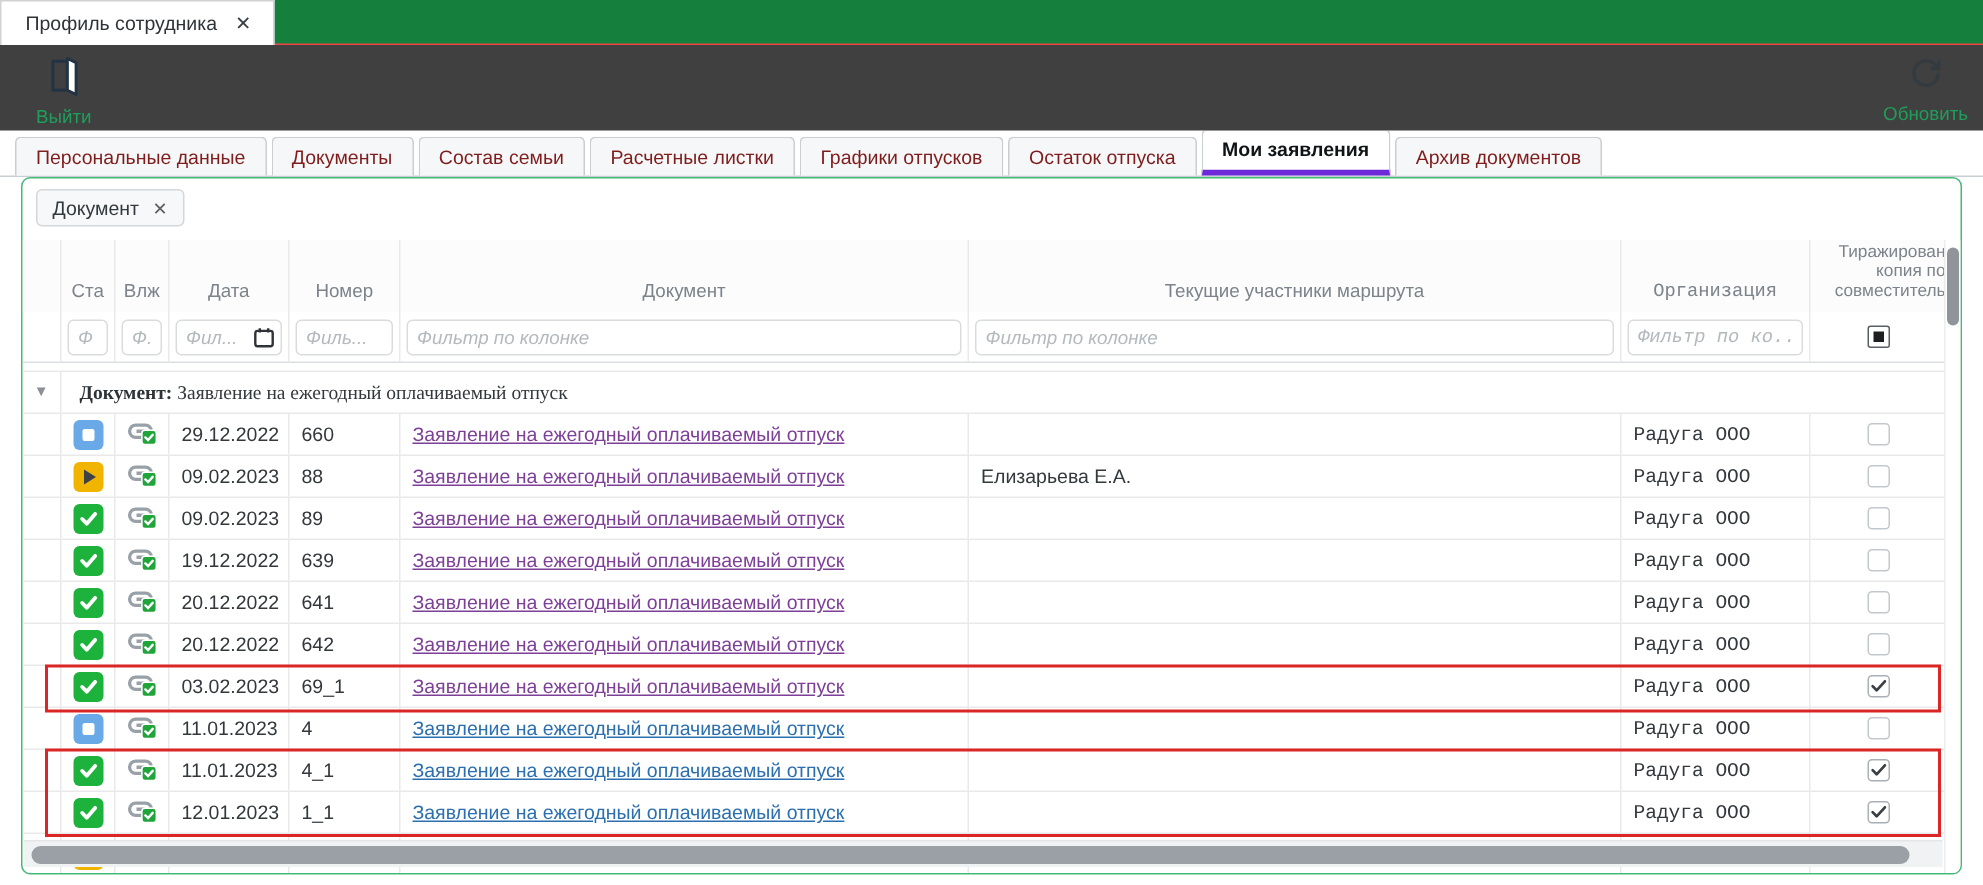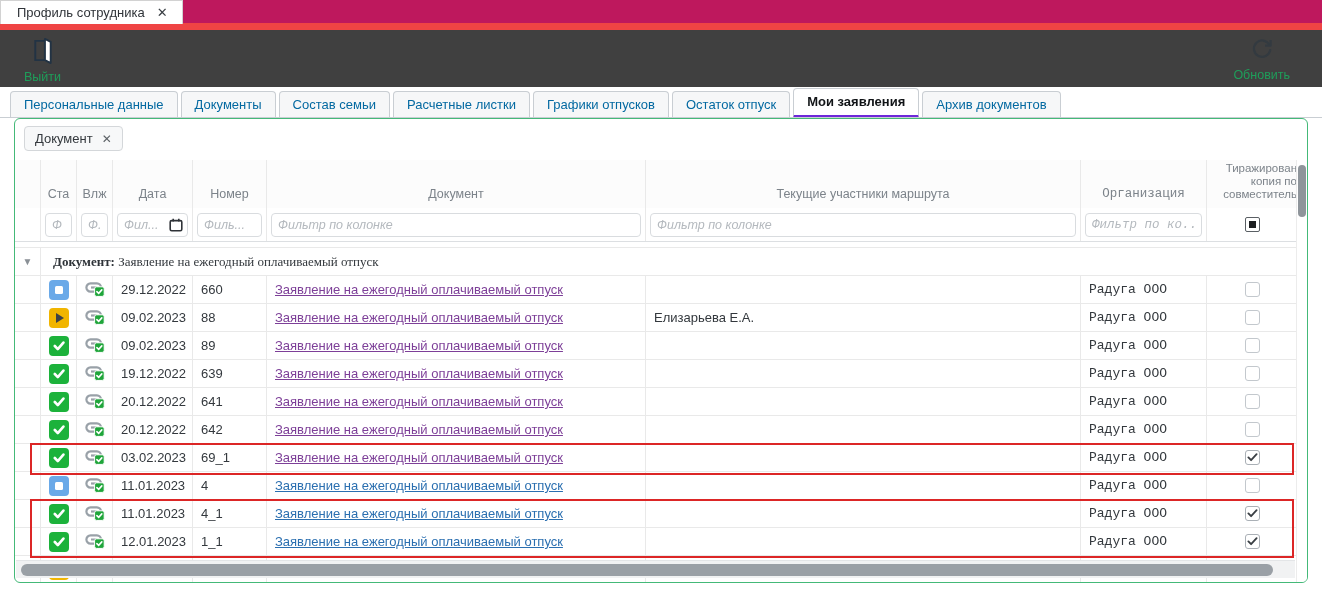--- a/index.html
+++ b/index.html
@@ -1,36 +1,36 @@
 <!DOCTYPE html>
 <html style="--accent: #1e9e5a; --panel-border: #44b978; --hl-red: #dc2626; --st-blue: #6aa9e8; --st-amber: #f1b500; --st-green: #1cb23b; --link-visited: #7d3f98; --link-blue: #2b6fb0;"><head>
 <meta charset="utf-8">
 <style>
   * { margin:0; padding:0; box-sizing:border-box; }
   html,body { width:1322px; height:590px; overflow:hidden;
     font-family:"Liberation Sans","DejaVu Sans",sans-serif; background:#fff; }
 
   
-  .win-bar { height:30px; background:#be185d; border-bottom:7px solid #ef4444; display:flex; }
+  .win-bar { height:30px; background:#15803d; border-bottom:1px solid #ef4444; display:flex; }
   .win-tab { background:#fff; border:1px solid #d2d2d2; border-bottom:none; margin-bottom:-1px;
     padding:0 14px 0 16px; display:flex; align-items:center; gap:12px; font-size:13px; color:#2f3338; }
   .win-tab .x { font-size:13px; font-weight:bold; color:#3a3f44; cursor:pointer; }
 
   
   .toolbar { height:57px; background:#404040; position:relative; }
   .tool-btn { position:absolute; top:7px; display:flex; flex-direction:column; align-items:center; gap:2px; cursor:pointer; }
   .tool-btn .lbl { font-size:12.5px; color:var(--accent,#1e9e5a); }
   .tool-btn.exit { left:24px; }
-  .tool-btn.refresh { right:32px; }
+  .tool-btn.refresh { right:10px; }
 
   
   .tab-strip { height:31px; border-bottom:1px solid #c9ced3; padding-left:10px; display:flex; align-items:flex-end; white-space:nowrap; overflow:hidden; }
   .ptab { border:1px solid #c9ced3; border-bottom:none; border-radius:4px 4px 0 0; background:#f6f7f8;
-    padding:5px 13px 6px; margin-right:3px; font-size:13px; color:#0369a1; margin-bottom:-1px; cursor:pointer; flex:0 0 auto; }
-  .ptab.active { background:#fff; color:#111417; font-weight:bold; border-bottom:3px solid #6d28d9; }
+    padding:5px 13px 6px; margin-right:3px; font-size:13px; color:#7f1d1d; margin-bottom:-1px; cursor:pointer; flex:0 0 auto; }
+  .ptab.active { background:#fff; color:#111417; font-weight:bold; border-bottom:5px solid #6d28d9; }
 
   
   .panel { position:absolute; left:14px; top:118px; width:1294px; height:465px;
     border:1px solid var(--panel-border,#44b978); border-radius:6px; background:#fff; overflow:hidden; }
   .chip-bar { height:41px; padding:7px 0 0 9px; }
   .chip { display:inline-flex; align-items:center; gap:9px; border:1px solid #d4d7da; border-radius:4px;
     background:#f7f8f9; padding:4px 10px; font-size:13px; color:#33383d; cursor:pointer; }
   .chip .x { color:#5c6166; font-weight:bold; font-size:12px; }
 
   
@@ -133,21 +133,21 @@
     <div class="ptab">
     <span>Состав семьи</span>
   </div>
     <div class="ptab">
     <span>Расчетные листки</span>
   </div>
     <div class="ptab">
     <span>Графики отпусков</span>
   </div>
     <div class="ptab">
-    <span>Остаток отпуск</span>
+    <span>Остаток отпуска</span>
   </div>
     <div class="ptab active">
     <span>Мои заявления</span>
   </div>
     <div class="ptab">
     <span>Архив документов</span>
   </div>
   </div>
 
 <div class="panel">

